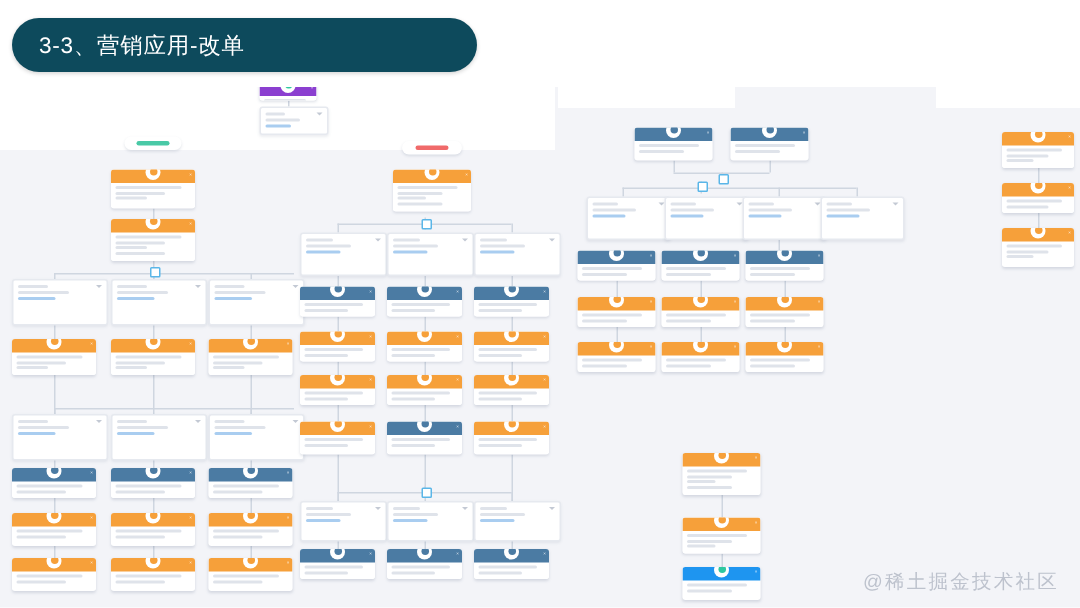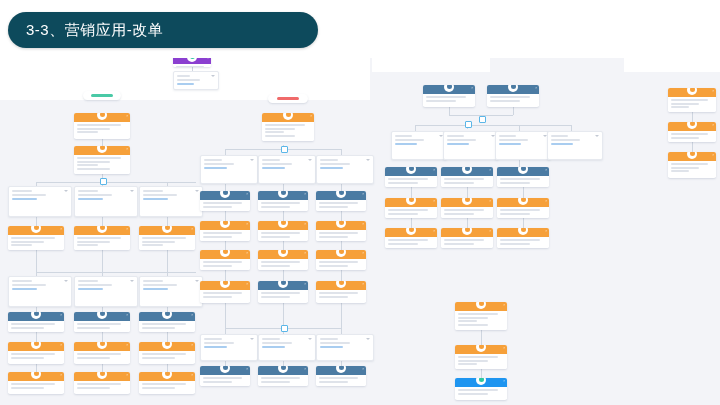--- a/index.html
+++ b/index.html
@@ -929,13 +929,14 @@
           <div class="body">
             <div class="ln l"></div>
             <div class="ln m"></div>
             <div class="ln s"></div>
           </div>
         </div>
       </div>
 
   </div>
 
+  <div class="watermark">@稀土掘金技术社区</div>
 </div>
 
 </body></html>

